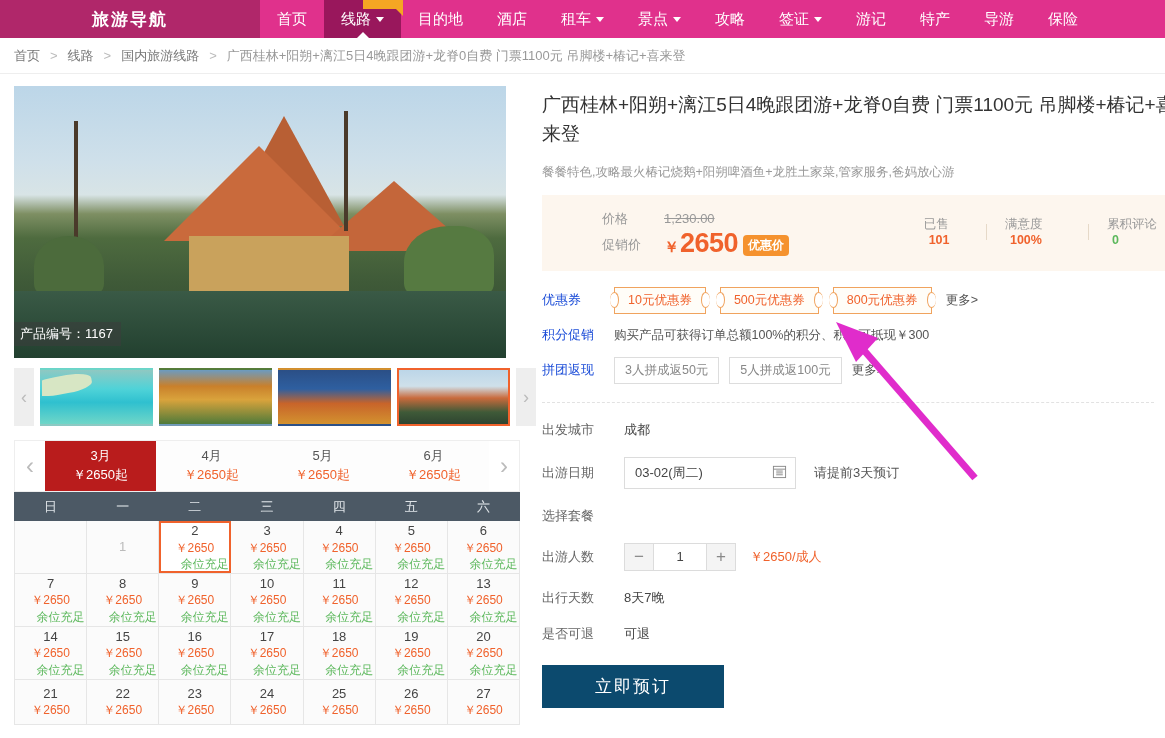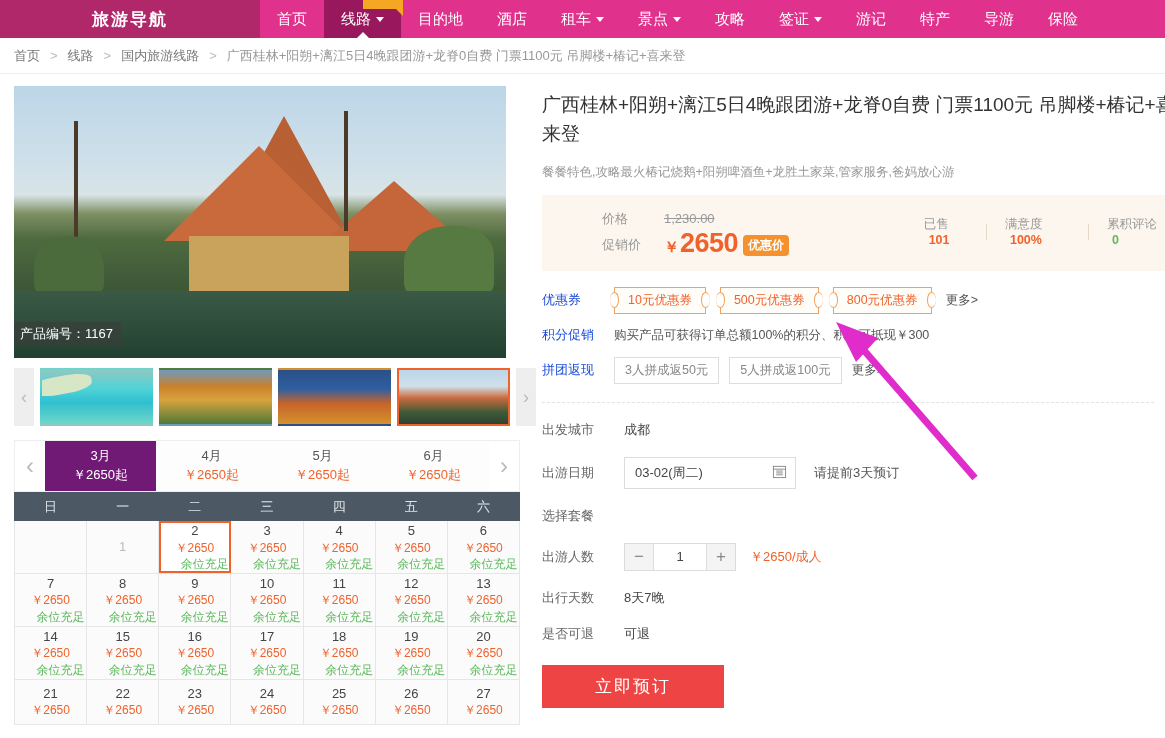--- a/index.html
+++ b/index.html
@@ -115,21 +115,21 @@
   }
   .month-arrow {
     width:30px; display:flex;align-items:center;justify-content:center;
     color:#bbb; font-size:24px; cursor:pointer; flex:0 0 30px; background:#fff;
   }
   .month-tab {
     flex:1; display:flex;flex-direction:column;align-items:center;justify-content:center;
     font-size:13px; color:#555; cursor:pointer; line-height:1.45;
   }
   .month-tab .price { color:#f0622c;text-align:right; }
-  .month-tab.active { background:#701a75; color:#fff; }
+  .month-tab.active { background:#b91c1c; color:#fff; }
   .month-tab.active .price { color:#fff; }
 
   
   .cal { width:506px; border-collapse:collapse; table-layout:fixed; }
   .cal th {
     background:#4c5965; color:#dfe4e8; font-weight:normal;
     font-size:13px; height:28px; border:1px solid #4c5965;
   }
   .cal td {
     border:1px solid #e6e6e6; height:45px; vertical-align:middle;
@@ -211,21 +211,21 @@
   .stepper .sbtn {
     width:30px;height:28px;border:1px solid #dcdcdc;background:#f4f4f4;
     display:flex;align-items:center;justify-content:center;color:#888;font-size:17px;cursor:pointer;
   }
   .stepper .snum {
     width:52px;height:28px;border-top:1px solid #dcdcdc;border-bottom:1px solid #dcdcdc;
     display:flex;align-items:center;justify-content:center;font-size:13px;color:#444;background:#fff;
   }
   .per-person { margin-left:14px; color:#f0622c; font-size:13px; }
   .book-btn {
-    margin-top:22px; width:182px; height:43px; background:#ef4444; color:#fff;
+    margin-top:22px; width:182px; height:43px; background:#0c4a6e; color:#fff;
     border:none; font-size:17px; letter-spacing:2px; cursor:pointer;
     font-family:"Liberation Sans","DejaVu Sans",sans-serif;
   }
 
   .arrow-overlay { position:absolute; left:0; top:0; pointer-events:none; }
 </style>
 </head>
 <body>
 
 <div class="navbar">

